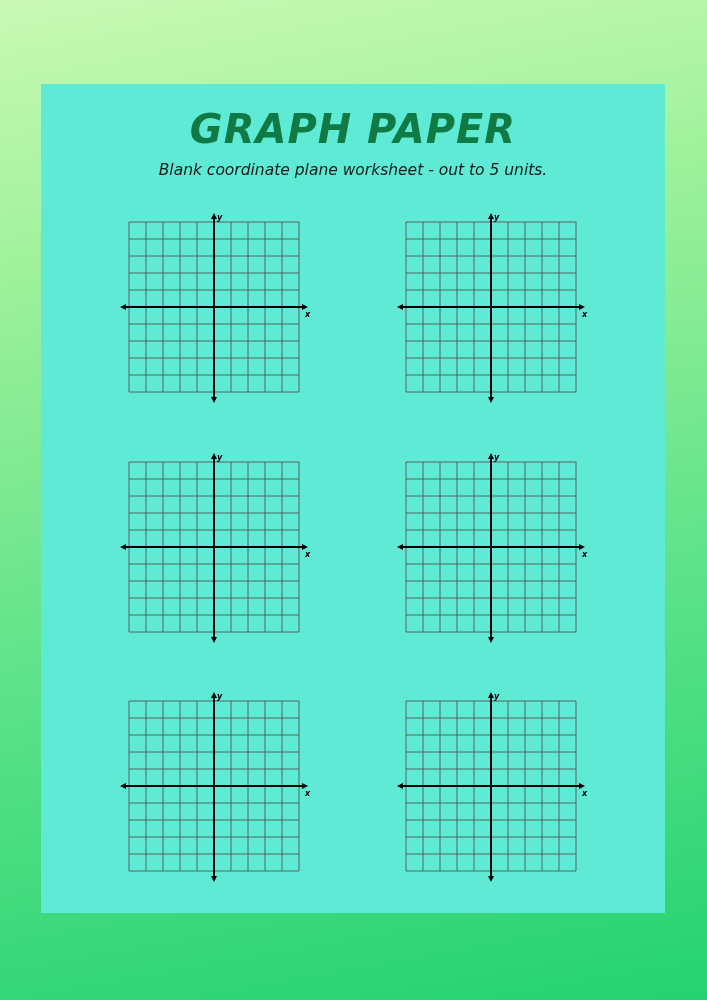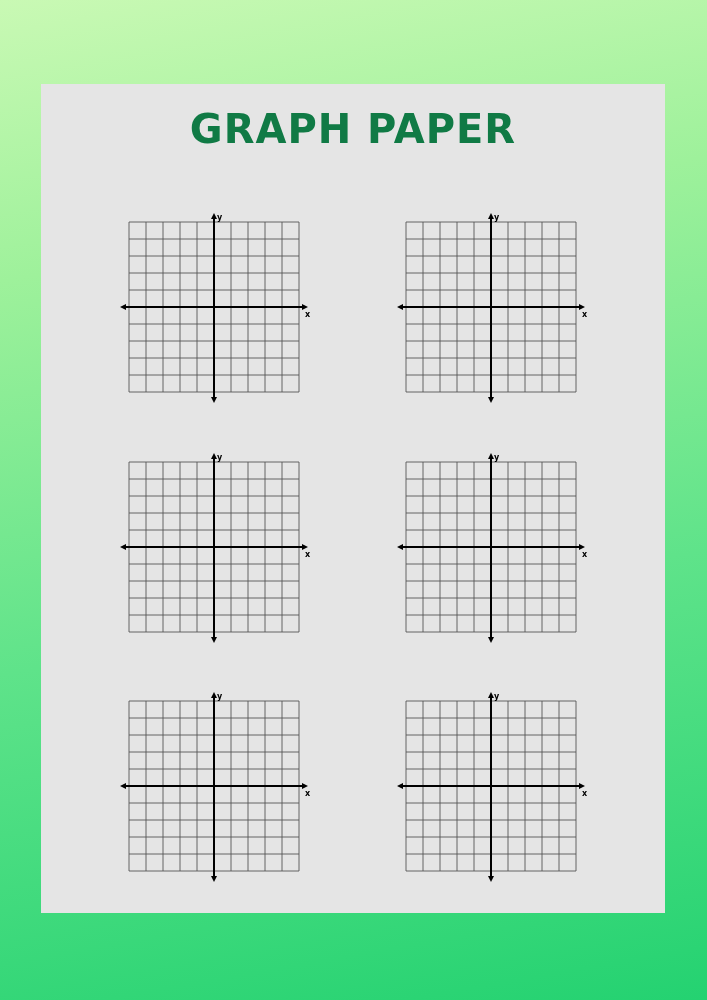--- a/index.html
+++ b/index.html
@@ -3,40 +3,42 @@
 <meta charset="utf-8">
 <style>
   html, body { margin:0; padding:0; }
   body {
     width:707px; height:1000px; position:relative; overflow:hidden;
     background: linear-gradient(170deg, #c9f9b4 0%, #9ef19b 25%, #5fe38a 60%, #24d271 100%);
     font-family: "DejaVu Sans", sans-serif;
   }
   .card {
     position:absolute; left:41px; top:84px; width:624px; height:829px;
-    background:#e5e5e5;
+    background:#5eead4;
+    font-style:italic;
   }
   .title {
     position:absolute; left:0; right:0; top:22px; text-align:center;
     font-family: "DejaVu Sans", sans-serif; font-weight:bold;
     font-size:40px; letter-spacing:1px; color:#107a45;
   }
   .subtitle {
     position:absolute; left:0; right:0; top:77px; text-align:center;
     font-family: "DejaVu Sans", sans-serif;
     font-size:15.5px; color:#1a1a1a;
   }
   .plane { position:absolute; width:200px; height:200px; }
   .plane svg { display:block; }
 </style>
 </head>
 <body>
 
 <div class="card">
   <div class="title">GRAPH PAPER</div>
+  <div class="subtitle">Blank coordinate plane worksheet - out to 5 units.</div>
 
   <div class="plane" style="left:76px; top:124px;">
       <svg width="200" height="200">
         <line x1="12" y1="14" x2="12" y2="184" stroke="#555555" stroke-width="0.9"></line>
         <line x1="12" y1="14" x2="182" y2="14" stroke="#555555" stroke-width="0.9"></line>
         <line x1="29" y1="14" x2="29" y2="184" stroke="#555555" stroke-width="0.9"></line>
         <line x1="12" y1="31" x2="182" y2="31" stroke="#555555" stroke-width="0.9"></line>
         <line x1="46" y1="14" x2="46" y2="184" stroke="#555555" stroke-width="0.9"></line>
         <line x1="12" y1="48" x2="182" y2="48" stroke="#555555" stroke-width="0.9"></line>
         <line x1="63" y1="14" x2="63" y2="184" stroke="#555555" stroke-width="0.9"></line>

